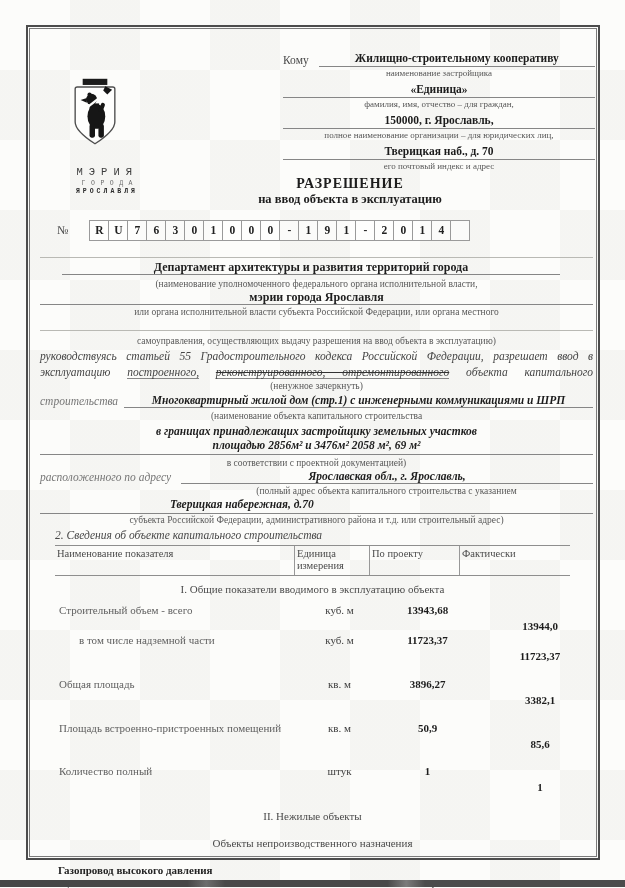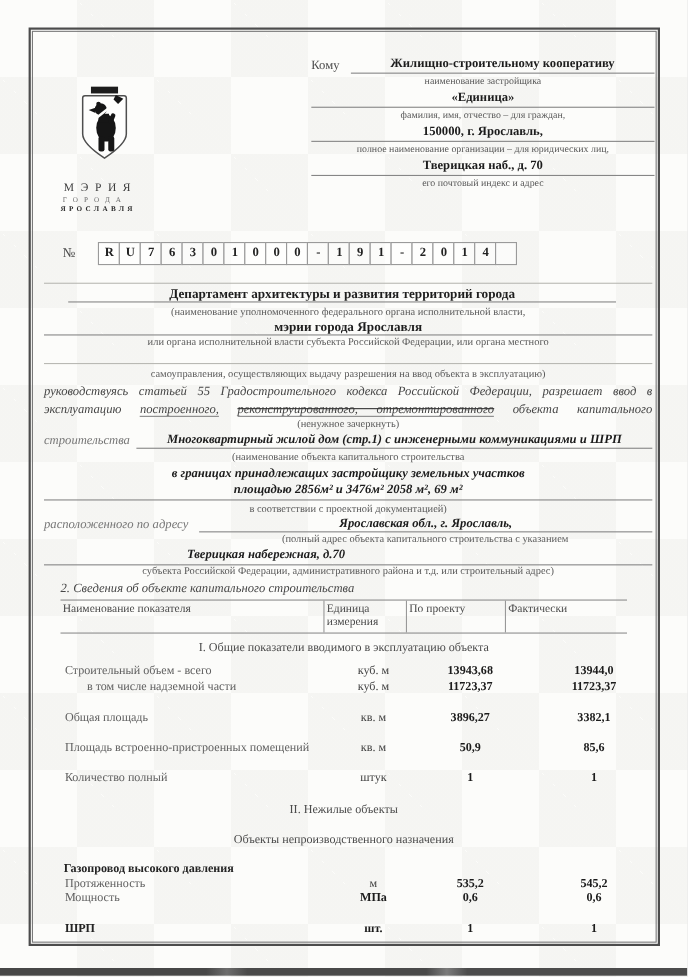--- a/index.html
+++ b/index.html
@@ -17,21 +17,21 @@
   }
   .frame{position:absolute;left:26px;top:25px;width:570px;height:831px;border:2px solid #4c4c4c;}
   .frame::before{content:"";position:absolute;inset:1px;border:1px solid #7a7a7a;}
   .scan-edge{position:absolute;left:0;right:0;bottom:1px;height:7px;
     background:linear-gradient(90deg,#474747 0 30%,#6d6d6d 33%,#494949 36% 62%,#7b7b7b 65%,#4c4c4c 68% 100%);}
   .abs{position:absolute;}
   .cap{font-size:9.5px;color:#585858;text-align:center;line-height:11px;}
   .ul{border-bottom:1px solid #868686;}
   .rule{border-top:1px solid #b9b9b4;}
   
-  .emblem{left:52px;top:64px;width:86px;text-align:left;}
+  .emblem{left:52px;top:64px;width:86px;text-align:right;font-family:Liberation Mono, monospace;}
   .emblem svg{display:block;margin:0 auto;}
   .em1{font-size:10.5px;letter-spacing:6px;color:#3d3d3d;margin-top:4px;padding-left:6px;}
   .em2{font-size:6.5px;letter-spacing:5.5px;color:#6b6b6b;margin-top:2px;padding-left:5px;}
   .em3{font-size:6.5px;letter-spacing:3px;font-weight:bold;color:#2c2c2c;margin-top:1px;padding-left:3px;}
   
   .kom{left:283px;top:51px;width:312px;font-size:11.5px;}
   .kom-row{display:flex;align-items:flex-end;}
   .kom-label{color:#4a4a4a;padding-right:10px;line-height:14px;}
   .kv{font-weight:bold;color:#1c1c1c;text-align:center;line-height:14px;padding-bottom:1px;}
   .kcap{font-size:9px;color:#575757;text-align:center;line-height:12px;margin-bottom:3px;}
@@ -57,21 +57,21 @@
   
   .tbl{left:55px;top:545px;width:515px;font-size:11px;}
   .tbl-header{display:grid;grid-template-columns:240px 75px 90px 110px;border-top:1px solid #8e8e8e;border-bottom:1px solid #8e8e8e;}
   .th{font-size:10.5px;color:#4b4b4b;padding:2px 2px 3px 2px;line-height:12px;}
   .th.b-r{border-right:1px solid #989898;}
   .trow{display:grid;grid-template-columns:240px 75px 90px 110px;line-height:13px;}
   .trow .n{color:#606060;padding-left:4px;}
   .trow .n.ind{padding-left:24px;}
   .trow .u2{text-align:center;padding-left:14px;}
   .trow .pj{text-align:center;padding-left:25px;font-weight:bold;color:#1c1c1c;}
-  .trow .fc{text-align:center;padding-left:50px;font-weight:bold;color:#1c1c1c;}
+  .trow .fc{text-align:center;padding-left:50px;font-weight:bold;color:#1c1c1c;margin-top:16px;}
   .tsec{text-align:center;color:#4b4b4b;line-height:13px;}
   .tgroup{font-weight:bold;color:#242424;padding-left:3px;line-height:13px;}
 </style>
 </head>
 <body>
 
 <div class="page">
   <div class="frame"></div>
 
   <div class="abs emblem">
@@ -103,20 +103,24 @@
     </div>
     <div class="kcap">наименование застройщика</div>
     <div class="kv ul">«Единица»</div>
     <div class="kcap">фамилия, имя, отчество – для граждан,</div>
     <div class="kv ul">150000,  г. Ярославль,</div>
     <div class="kcap">полное наименование организации – для юридических лиц,</div>
     <div class="kv ul">Тверицкая наб., д. 70</div>
     <div class="kcap">его почтовый индекс и адрес</div>
   </div>
 
+  <div class="abs title-block">
+    <div class="t1">РАЗРЕШЕНИЕ</div>
+    <div class="t2">на ввод объекта в эксплуатацию</div>
+  </div>
 
   <div class="abs num-row">
     <span class="num-label">№</span>
     <span class="ncell">R</span>
     <span class="ncell">U</span>
     <span class="ncell">7</span>
     <span class="ncell">6</span>
     <span class="ncell">3</span>
     <span class="ncell">0</span>
     <span class="ncell">1</span>

